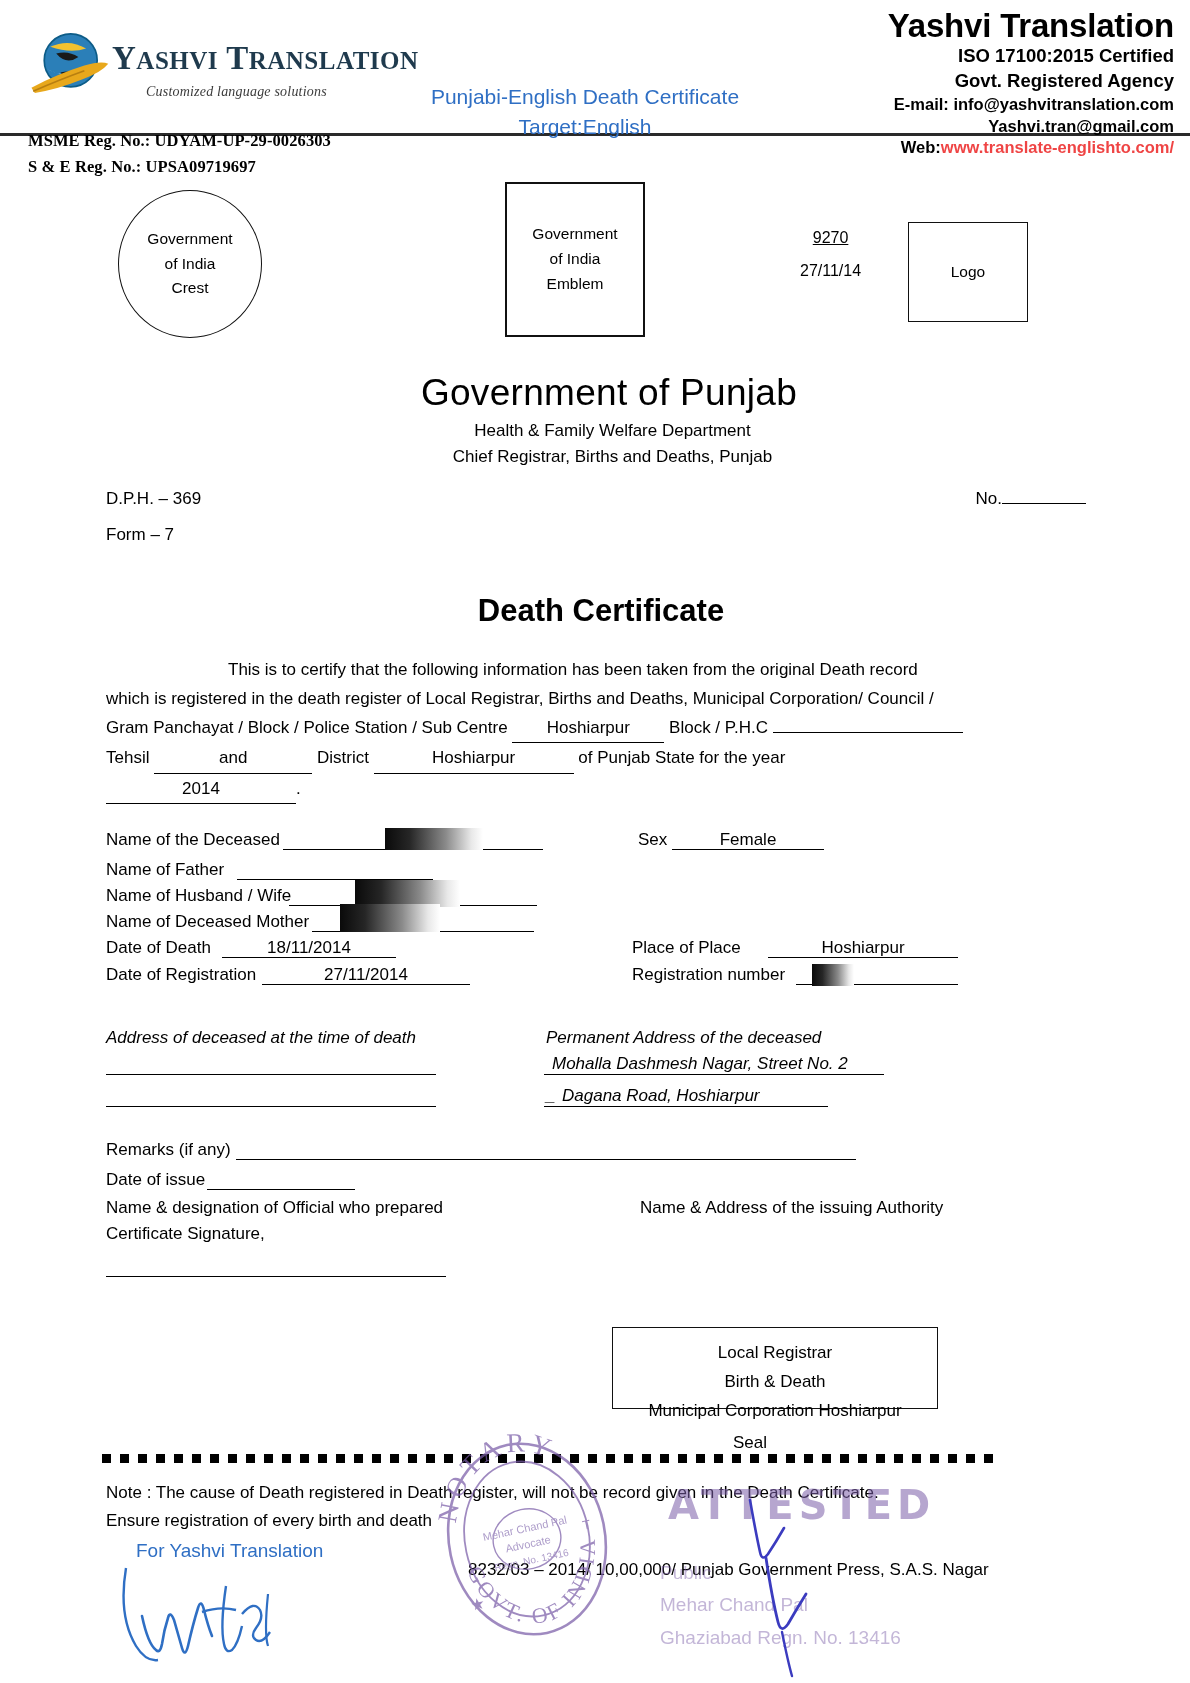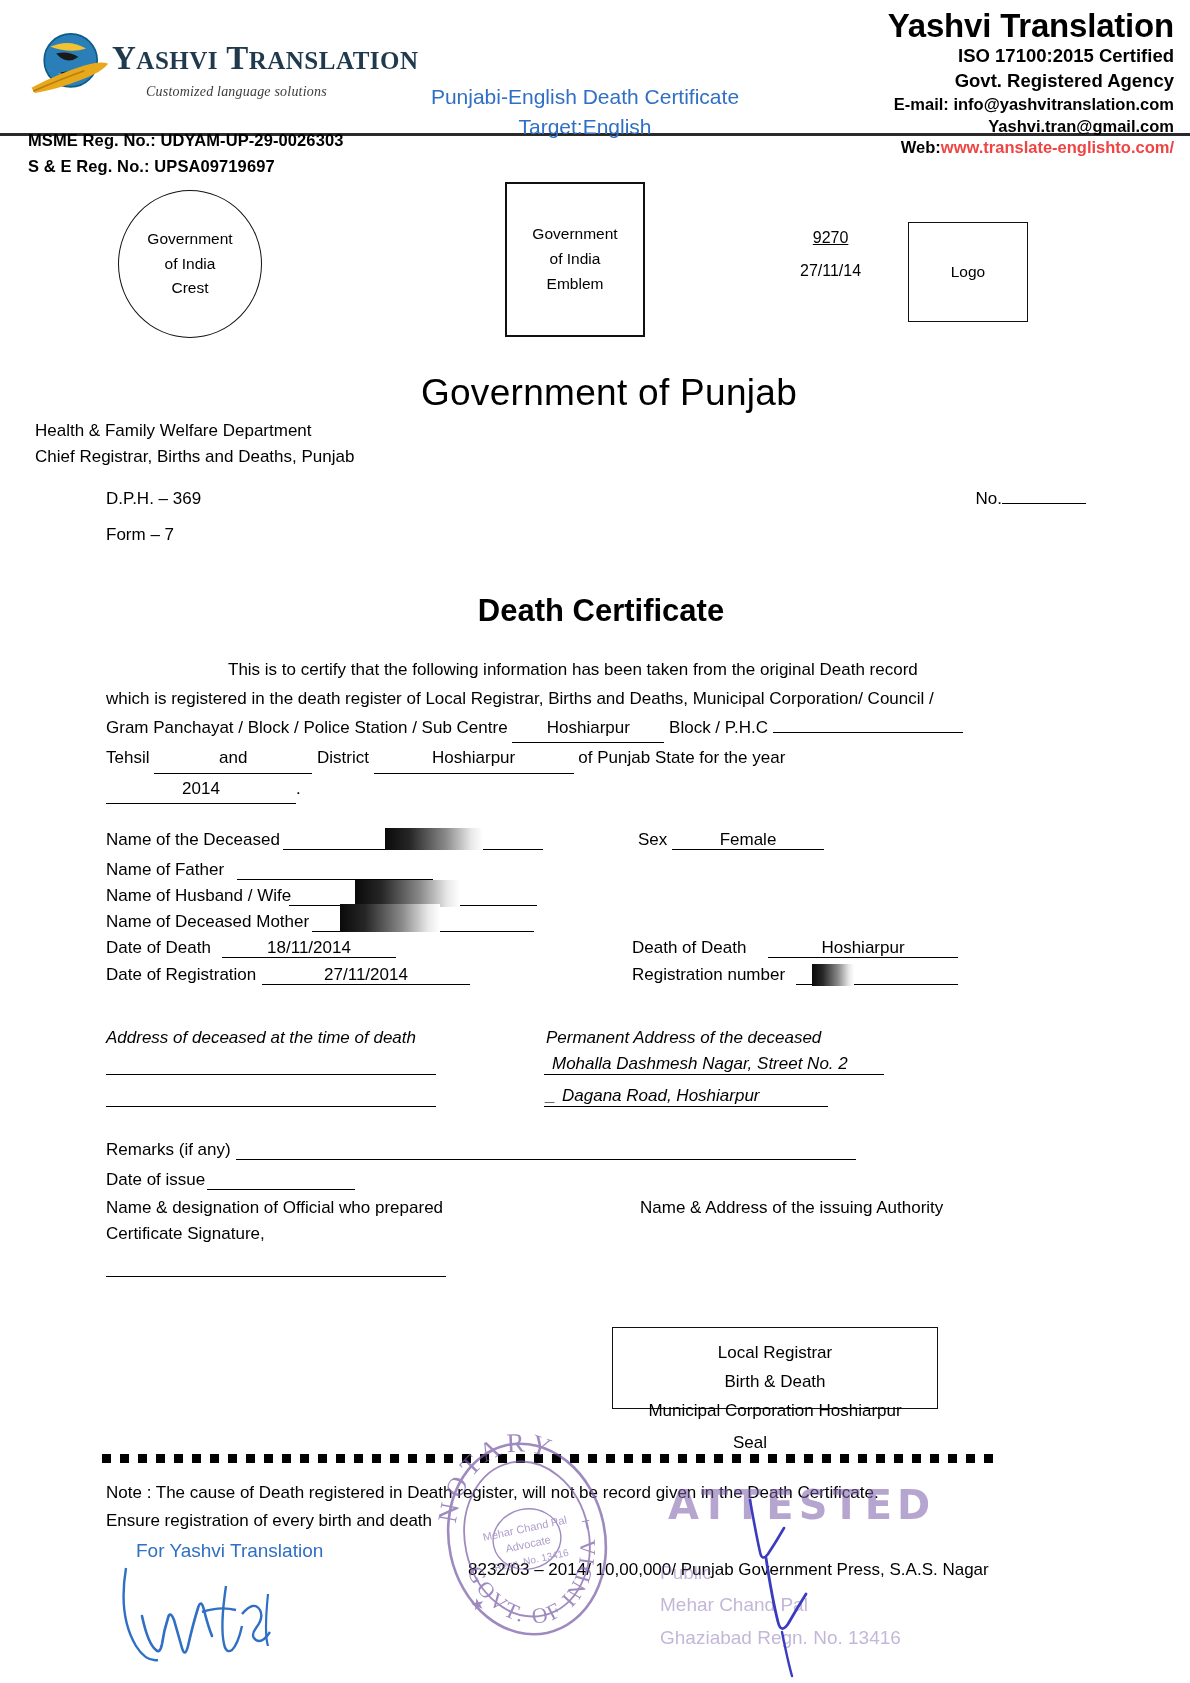--- a/index.html
+++ b/index.html
@@ -55,20 +55,21 @@
     white-space: nowrap;
   }
   .reg-lines {
     position: absolute;
     left: 28px;
     top: 128px;
     font-size: 16.5px;
     font-weight: 700;
     line-height: 1.55;
     letter-spacing: .1px;
+    font-family: Liberation Serif, serif;
   }
   .doc-kind {
     position: absolute;
     left: 385px;
     top: 82px;
     width: 400px;
     color: #2f6fc4;
     font-size: 21px;
     line-height: 1.45;
     text-align: center;
@@ -144,21 +145,21 @@
 
   .govt-title {
     text-align: center;
     font-size: 37px;
     font-weight: 400;
     letter-spacing: .3px;
     margin: 10px 0 4px 0;
     padding-left: 28px;
   }
   .dept {
-    text-align: left;
+    text-align: center;
     font-size: 17px;
     line-height: 1.55;
     padding-left: 35px;
   }
 
   .dph-row {
     position: relative;
     margin-top: 18px;
     height: 30px;
   }
@@ -415,21 +416,21 @@
       <span class="lbl">Name of Deceased Mother</span>
       <span class="line" style="left:312px; top:19px; width:222px"></span>
       <span class="redact" style="left:340px; top:-8px; width:100px; height:28px;"></span>
       <span class="val" style="left:312px; top:0"></span>
     </div>
 
     <div class="frow" style="height:27px">
       <span class="lbl">Date of Death</span>
       <span class="line" style="left:222px; top:19px; width:174px"></span>
       <span class="val" style="left:222px; top:0; width:174px">18/11/2014</span>
-      <span class="lbl2" style="left:632px">Death of Death</span>
+      <span class="lbl2" style="left:632px">Place of Place</span>
       <span class="line" style="left:768px; top:19px; width:190px"></span>
       <span class="val" style="left:768px; top:0; width:190px">Hoshiarpur</span>
     </div>
 
     <div class="frow" style="height:27px">
       <span class="lbl">Date of Registration</span>
       <span class="line" style="left:262px; top:19px; width:208px"></span>
       <span class="val" style="left:262px; top:0; width:208px">27/11/2014</span>
       <span class="lbl2" style="left:632px">Registration number</span>
       <span class="line" style="left:796px; top:19px; width:162px"></span>

